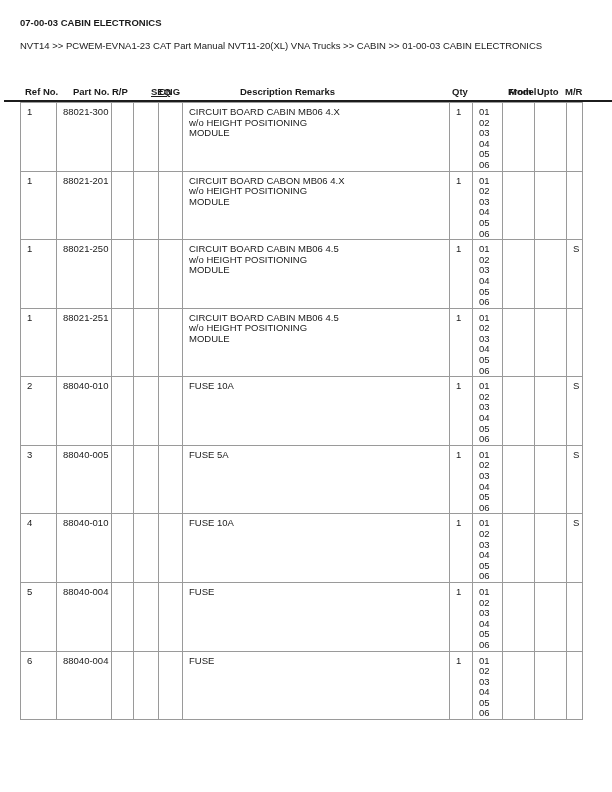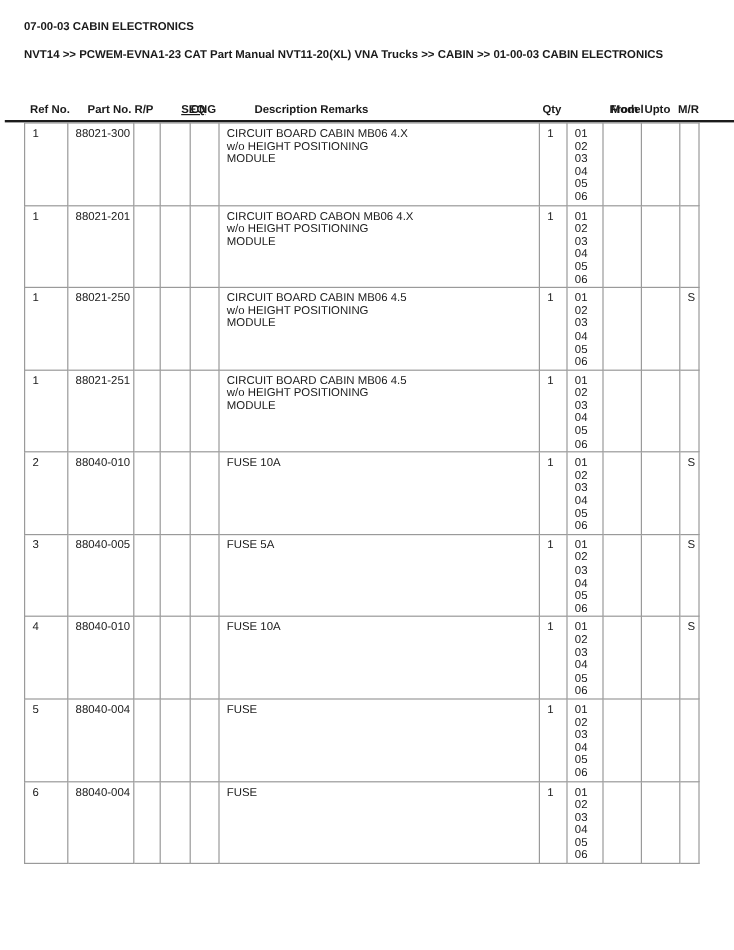--- a/index.html
+++ b/index.html
@@ -21,36 +21,36 @@
     top: 17px;
     font-size: 9.5px;
     font-weight: bold;
     white-space: nowrap;
   }
   .breadcrumb {
     position: absolute;
     left: 20px;
     top: 40px;
     font-size: 9.5px;
-    font-weight: bold;
+    font-weight: normal;
     white-space: nowrap;
   }
   .col-headers span {
     position: absolute;
     top: 86px;
     font-size: 9.5px;
     font-weight: bold;
     white-space: nowrap;
   }
   .h-ref   { left: 25px; }
   .h-part  { left: 62px; margin-left: 11px; }
   .h-rp    { left: 112px; }
   .h-seq   { left: 151px; text-decoration: underline; }
   .h-cng   { left: 159px; }
-  .h-desc  { left: 176px; padding-left: 36px; }
+  .h-desc  { left: 204px; padding-left: 36px; }
   .h-qty   { left: 452px; }
   .h-model { left: 477px; margin-left: 32px; }
   .h-from  { left: 508px; }
   .h-upto  { left: 537px; }
   .h-mr    { left: 565px; }
   .header-rule {
     position: absolute;
     left: 4px;
     top: 100px;
     width: 608px;

